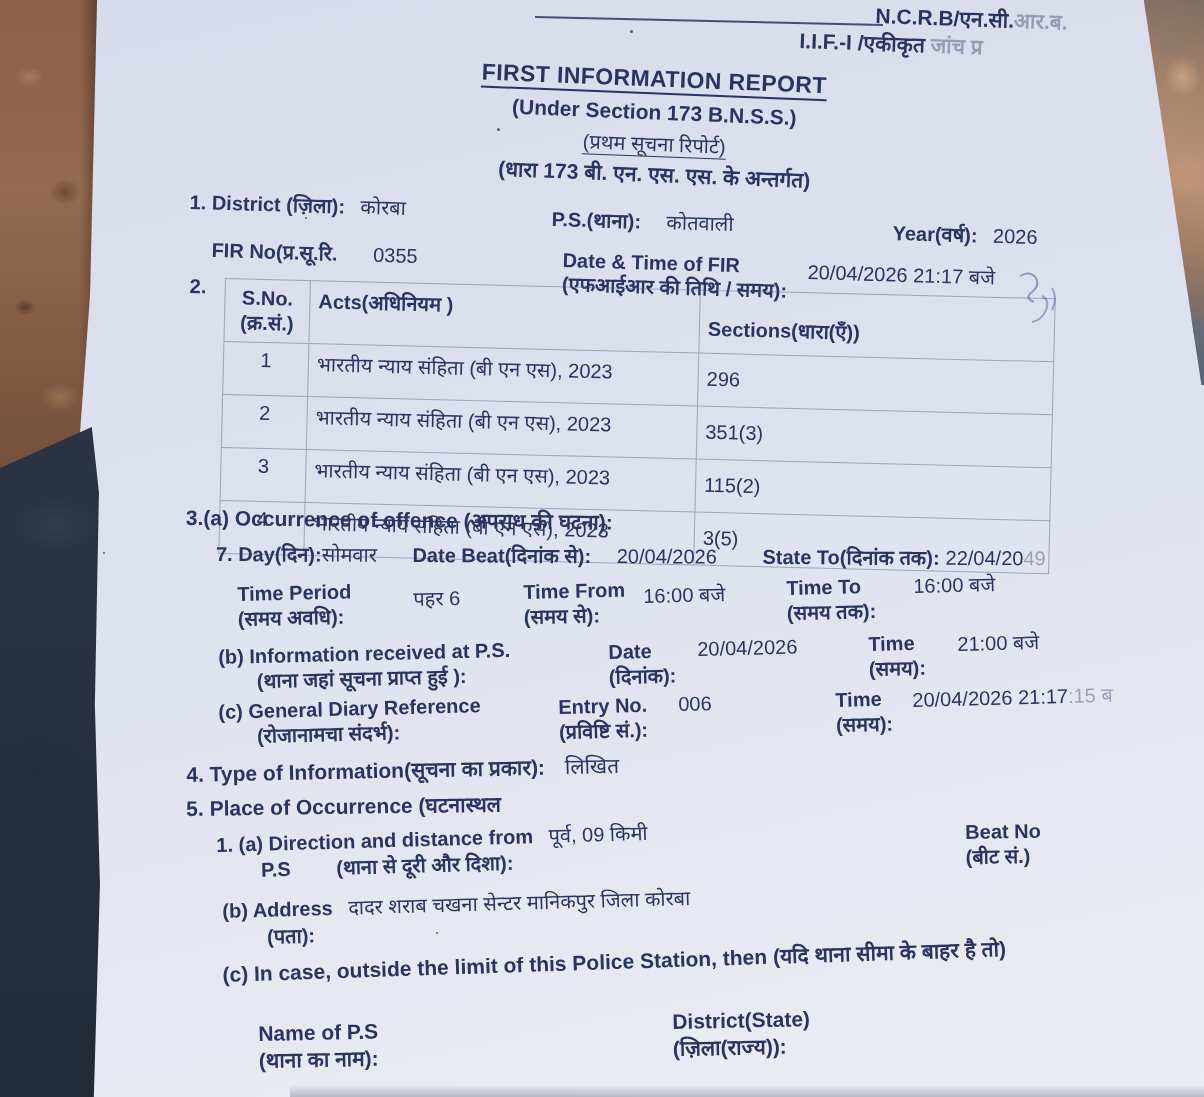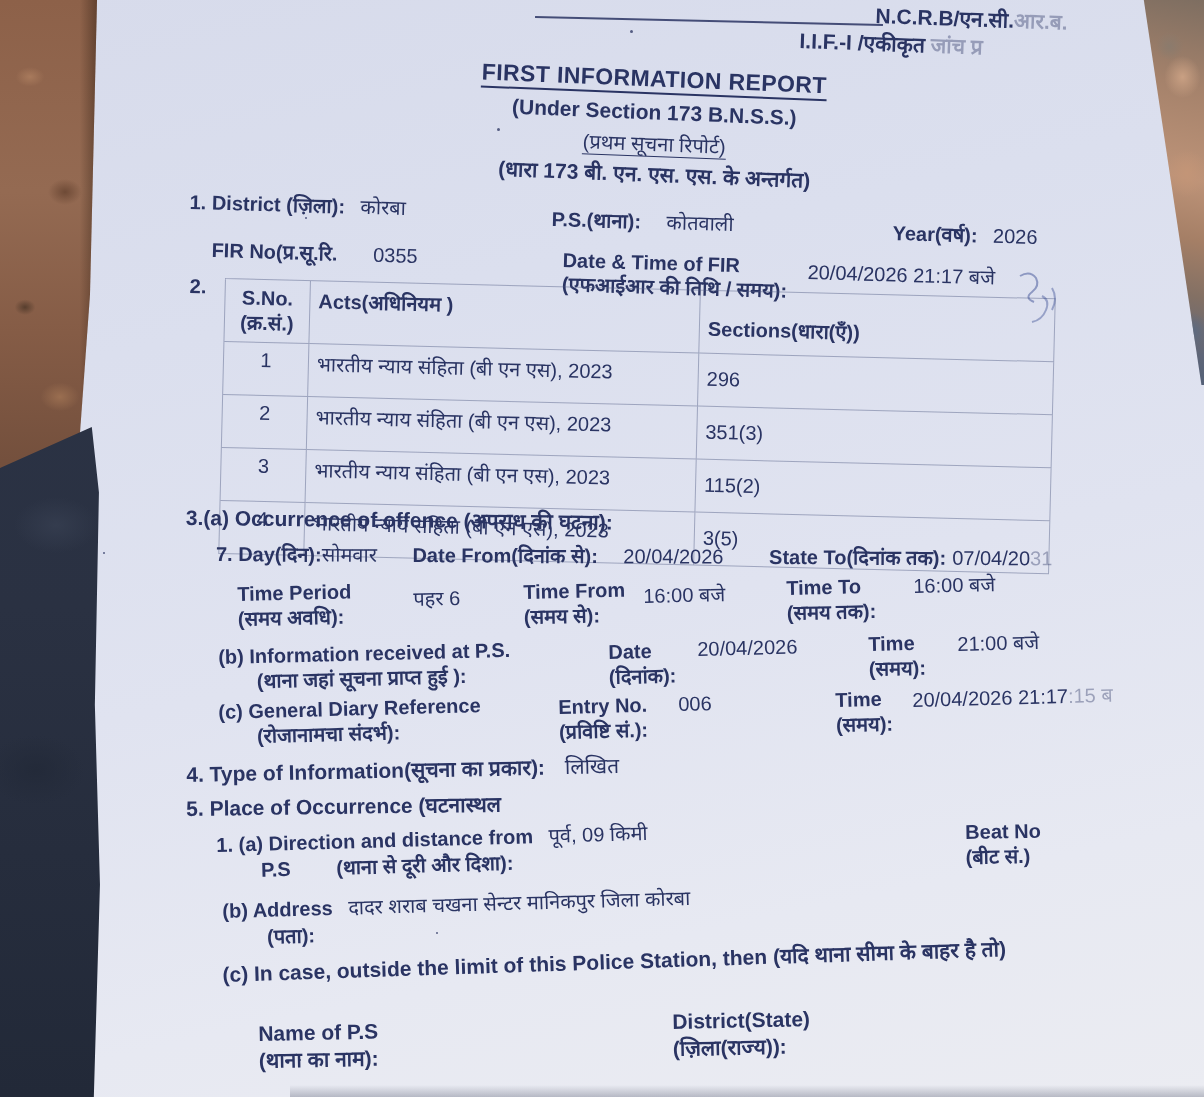--- a/index.html
+++ b/index.html
@@ -149,23 +149,23 @@
 
 <svg class="abs" style="left:1008px;top:268px;" width="58" height="66" viewBox="0 0 58 66">
   <path d="M12 8 q10 -6 16 2 q4 8 -4 14 q-8 6 2 10" stroke="rgba(45,65,140,0.45)" stroke-width="2" fill="none"></path>
   <path d="M34 28 q8 4 4 14 q-4 10 -14 12 M44 20 q6 10 0 22" stroke="rgba(45,65,140,0.4)" stroke-width="2" fill="none"></path>
 </svg>
 
 <div class="line b" style="left:186px;top:503px;transform:rotate(0.6deg);font-size:21px;">3.(a)  Occurrence of offence (अपराध की घटना):</div>
 
 <div class="line" style="left:216px;top:540px;transform:rotate(0.3deg);">
   <span class="b">7.   Day(दिन):</span><span class="n">सोमवार</span>
-  <span class="b ml30">Date From(दिनांक से):</span>
+  <span class="b ml30">Date Beat(दिनांक से):</span>
   <span class="n ml20">20/04/2026</span>
-  <span class="b ml40">State To(दिनांक तक):</span><span class="n ml6">07/04/20</span><span class="n faded">31</span>
+  <span class="b ml40">State To(दिनांक तक):</span><span class="n ml6">22/04/20</span><span class="n faded">49</span>
 </div>
 
 <div class="line lbl2 b" style="left:237px;top:582px;transform:rotate(-1.3deg);">
   <div>Time Period</div>
   <div>(समय अवधि):</div>
 </div>
 <div class="line n" style="left:413px;top:585px;transform:rotate(-1.3deg);">पहर 6</div>
 <div class="line lbl2 b" style="left:523px;top:580px;transform:rotate(-1.3deg);">
   <div>Time From</div>
   <div>(समय से):</div>

